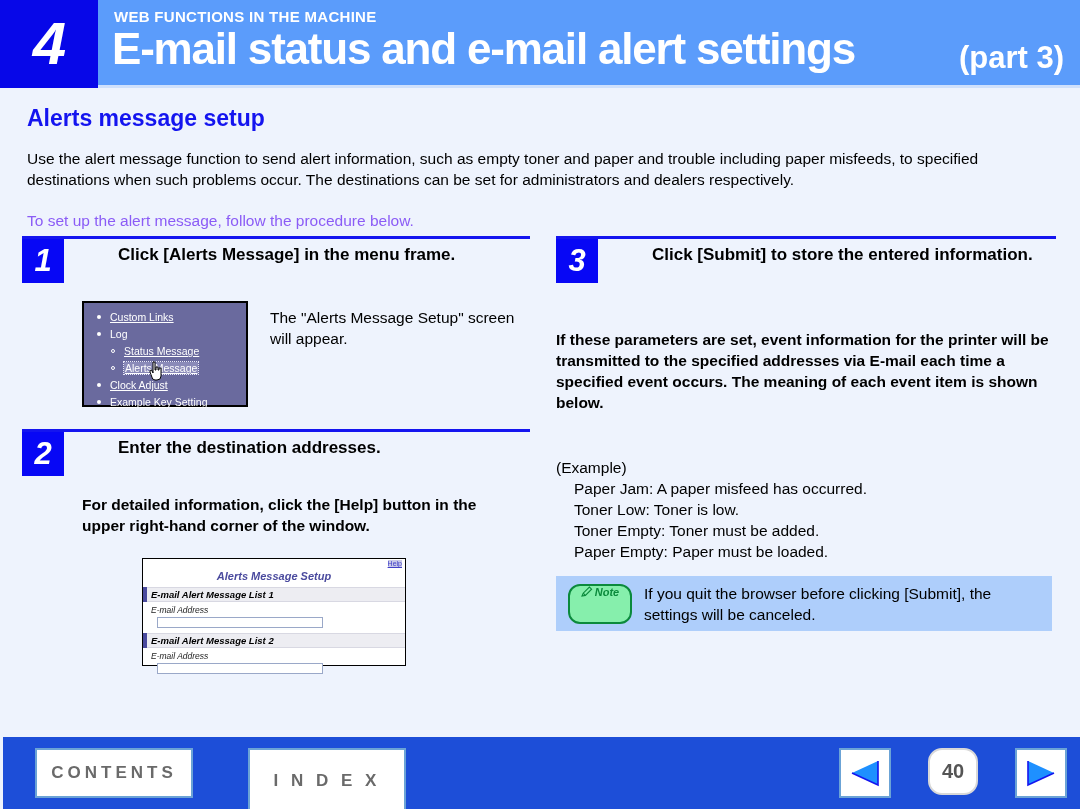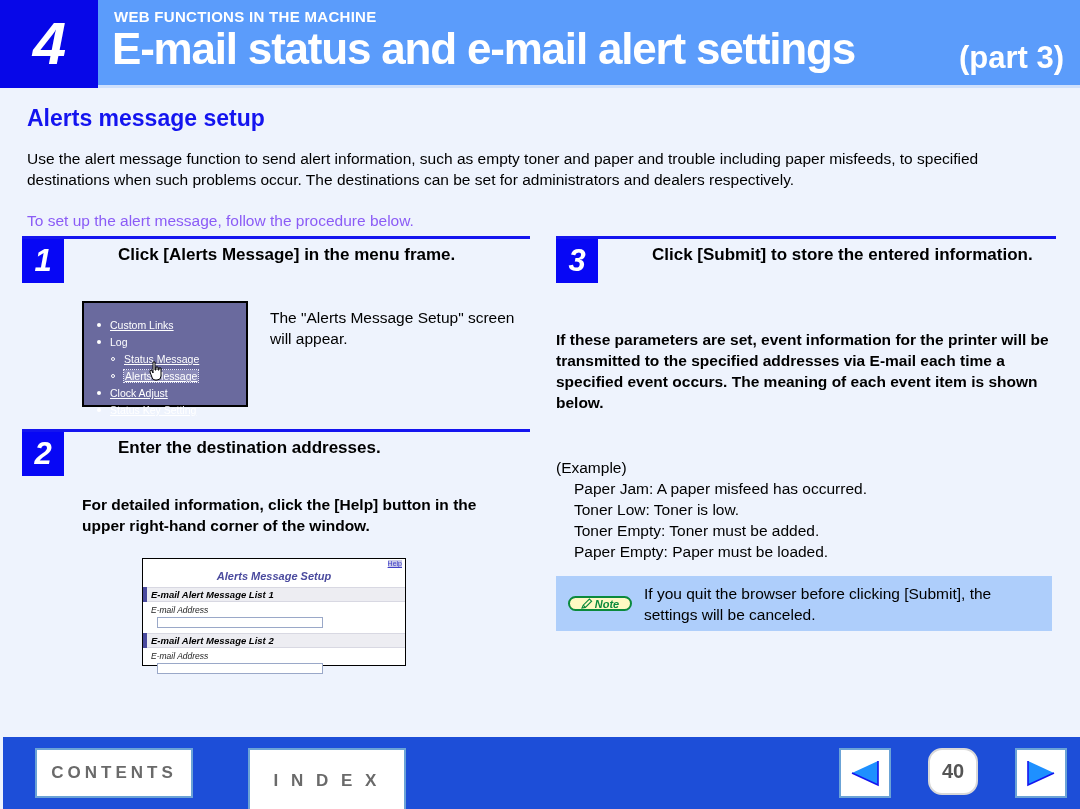--- a/index.html
+++ b/index.html
@@ -81,21 +81,21 @@
   .para {
     font-size: 15.5px; line-height: 21px; color: #000; font-weight: bold;
   }
 
   
   .menu-row { position: relative; margin-top: 14px; height: 112px; }
   .menu-frame {
     position: absolute; left: 60px; top: 0;
     width: 166px; height: 106px;
     background: #6a6a9e; border: 2px solid #000;
-    padding: 14px 0 0 0;
+    padding: 6px 0 0 0;
   }
   .menu-li {
     position: relative; color: #ffffff; font-size: 10.5px;
     line-height: 17px; padding-left: 26px; white-space: nowrap;
   }
   .menu-li.sub { padding-left: 40px; }
   .menu-li .bullet {
     position: absolute; left: 13px; top: 6px;
     width: 4px; height: 4px; background: #fff; border-radius: 50%;
   }
@@ -155,22 +155,22 @@
   
   .example-title { font-size: 15.5px; line-height: 21px; color: #000; margin-top: 44px; }
   .example-item { font-size: 15.5px; line-height: 21px; color: #000; padding-left: 18px; }
 
   
   .note-box {
     margin-top: 14px; width: 496px; height: 55px;
     background: #aecefb; display: flex; align-items: center; padding-left: 12px;
   }
   .note-badge {
-    width: 64px; height: 15px; border: 2px solid #0b8a3c;
-    border-radius: 12px; background: #fef9c3;
+    width: 64px; height: 40px; border: 2px solid #0b8a3c;
+    border-radius: 12px; background: #86efac;
     display: flex; align-items: flex-start; justify-content: center;
     flex: 0 0 auto; margin-right: 12px;
   }
   .note-badge .pen { margin-right: 2px; }
   .note-badge .note-word {
     color: #0b8a3c; font-size: 11px; font-weight: bold; font-style: italic;
   }
   .note-text { font-size: 15.5px; line-height: 21px; color: #000; }
 
   
@@ -236,21 +236,21 @@
         <div class="menu-li sub">
           <span class="bullet"></span>
           <span class="menu-link focused">Alerts Message</span>
         </div>
         <div class="menu-li">
           <span class="bullet"></span>
           <span class="menu-link">Clock Adjust</span>
         </div>
         <div class="menu-li">
           <span class="bullet"></span>
-          <span class="menu-link">Status Key Setting</span>
+          <span class="menu-link">Example Key Setting</span>
         </div>
         <svg class="cursor-hand" viewBox="0 0 16 20">
           <path d="M5 1 L7 1 L7 9 L8 9 L8 6 L10 6 L10 9 L11 9 L11 7 L13 7 L13 15 Q13 19 9 19 L7 19 Q4 19 3.5 15 L2 11 Q1.5 9 3.5 9 L5 12 Z" fill="#ffffff" stroke="#000000" stroke-width="1"></path>
         </svg>
       </div>
       <div class="menu-caption">The "Alerts Message Setup" screen will appear.</div>
     </div>
 
     <div class="step-rule" style="margin-top:16px"></div>
     <div class="step-head">

